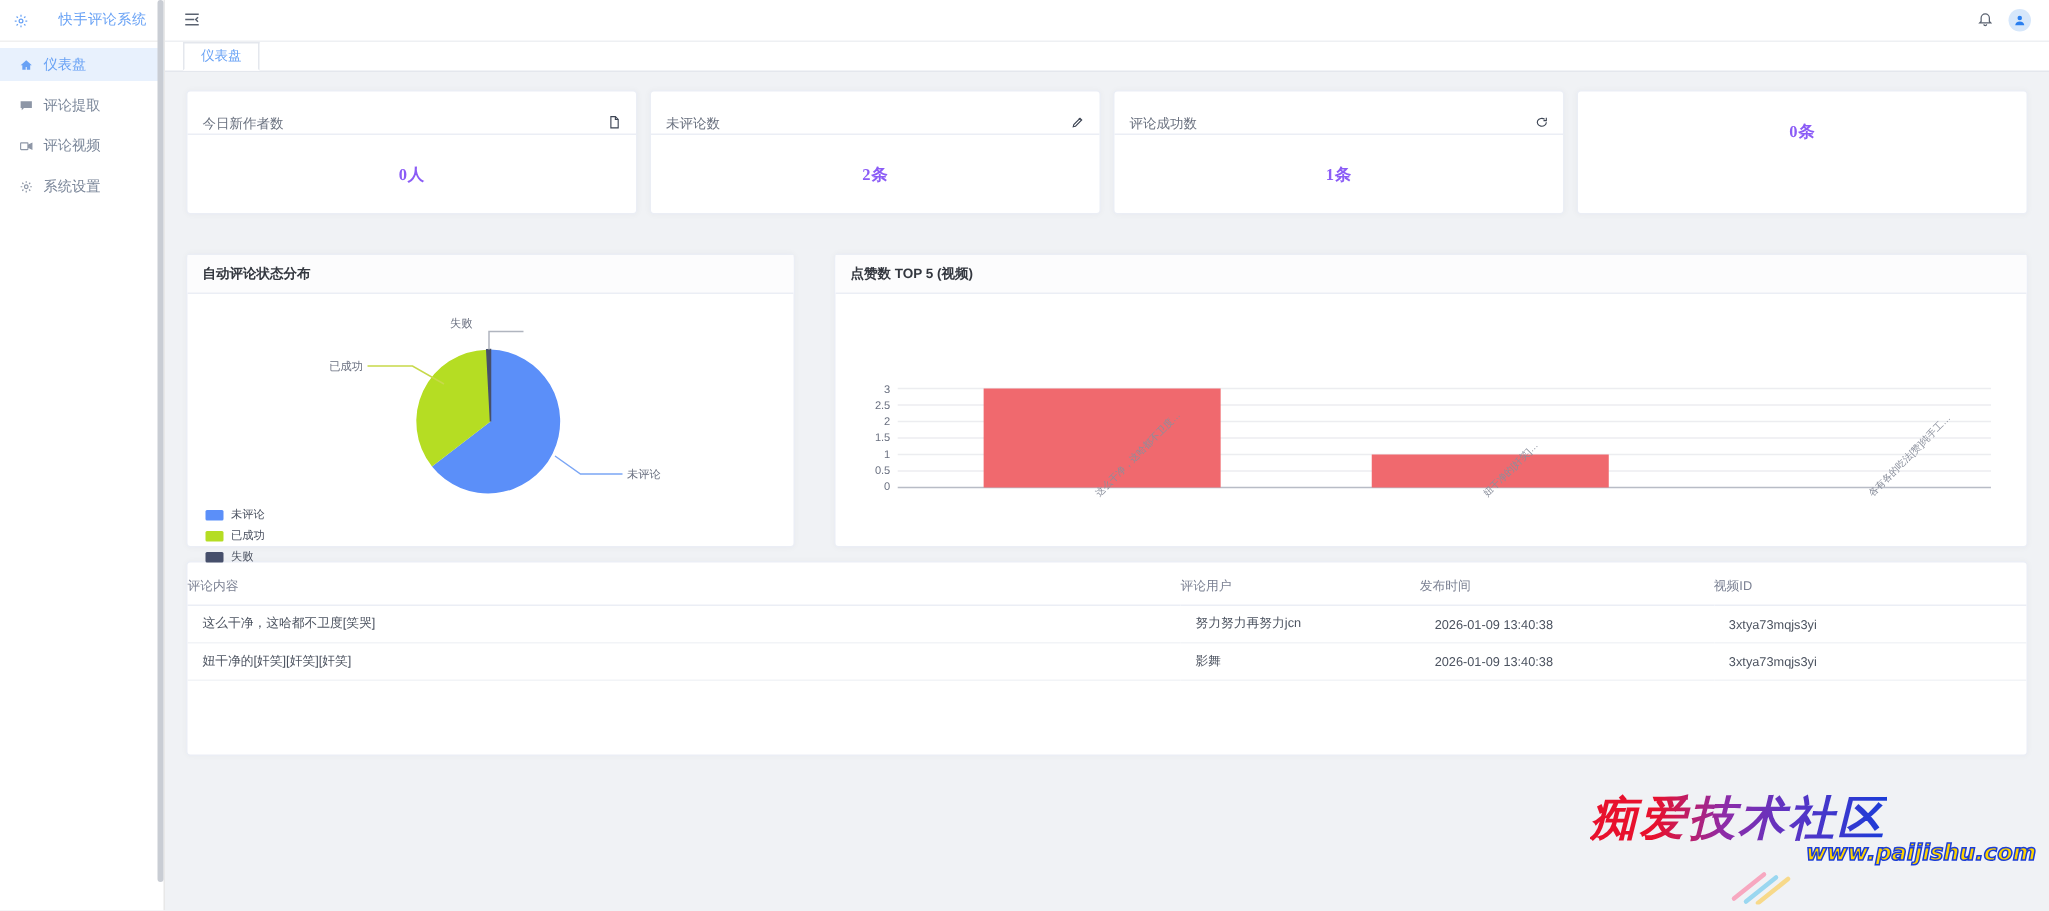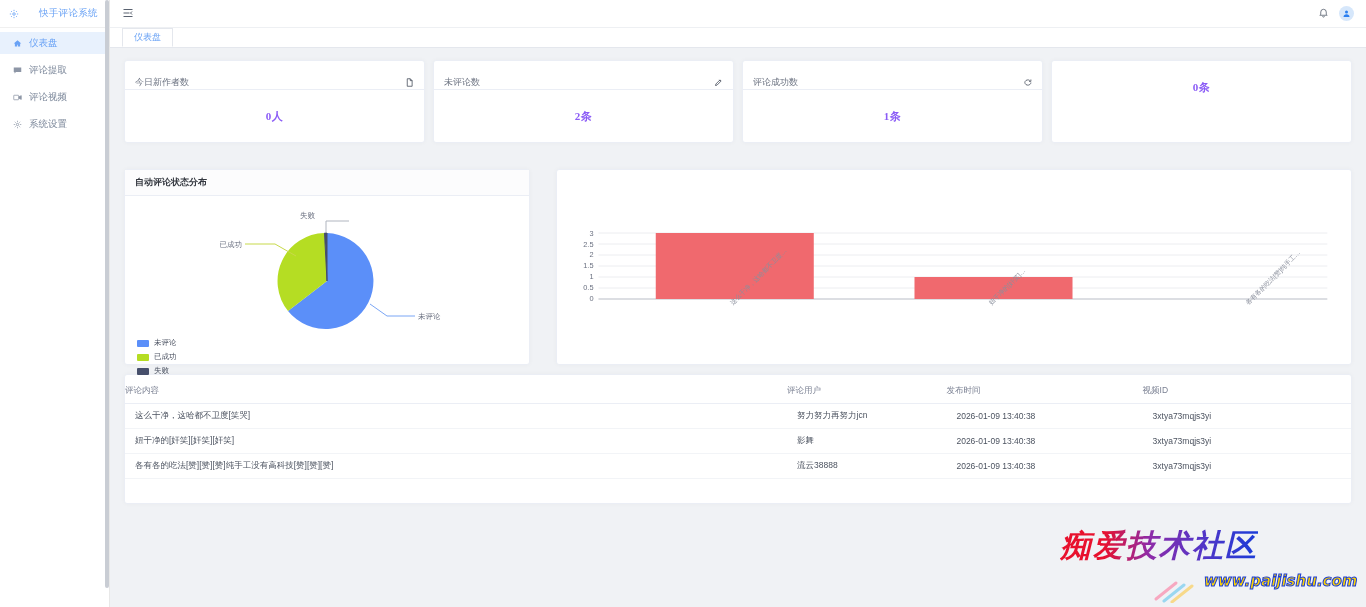--- a/index.html
+++ b/index.html
@@ -135,21 +135,21 @@
   }
   .wm-text {
     position: absolute; left: 8px; top: 4px;
     font-family: "DejaVu Serif", serif;
     font-size: 31px; font-weight: bold; font-style: italic;
     letter-spacing: 2px; white-space: nowrap;
     background: linear-gradient(90deg, #e8112d 0%, #e8112d 22%, #8e2ca8 45%, #5a34c4 68%, #1a3cd8 100%);
     -webkit-background-clip: text; background-clip: text; color: transparent;
   }
   .wm-url {
-    position: absolute; left: 152px; top: 51px;
+    position: absolute; left: 152px; top: 38px;
     font-family: "DejaVu Sans", sans-serif;
     font-size: 15px; font-weight: bold; font-style: italic;
     color: #ffd400; -webkit-text-stroke: 1px #1a3cd8; white-space: nowrap;
   }
   .wm-ribbon { position: absolute; left: 100px; top: 58px; }
 </style>
 </head>
 <body>
 
 <div class="app">
@@ -315,20 +315,23 @@
               </div>
               <div class="legend-row">
                 <span class="legend-swatch" style="background:#464f6b"></span>
                 <span class="legend-label">失败</span>
               </div>
             </div>
           </div>
         </section>
 
         <section class="panel panel-bar">
+          <div class="panel-head">
+            <span class="panel-title">点赞数 TOP 5 (视频)</span>
+          </div>
           <div class="panel-body">
             <svg width="100%" height="169" viewBox="0 0 804 169" preserveAspectRatio="none">
 
               <g stroke="#ecedf0" stroke-width="1">
                 <line x1="42" y1="63" x2="780" y2="63"></line>
                 <line x1="42" y1="74" x2="780" y2="74"></line>
                 <line x1="42" y1="85" x2="780" y2="85"></line>
                 <line x1="42" y1="96" x2="780" y2="96"></line>
                 <line x1="42" y1="107" x2="780" y2="107"></line>
                 <line x1="42" y1="118" x2="780" y2="118"></line>
@@ -375,26 +378,20 @@
                 <td>努力努力再努力jcn</td>
                 <td>2026-01-09 13:40:38</td>
                 <td>3xtya73mqjs3yi</td>
               </tr>
               <tr>
                 <td>妞干净的[奸笑][奸笑][奸笑]</td>
                 <td>影舞</td>
                 <td>2026-01-09 13:40:38</td>
                 <td>3xtya73mqjs3yi</td>
               </tr>
-              <tr>
-                <td>各有各的吃法[赞][赞][赞]纯手工没有高科技[赞][赞][赞]</td>
-                <td>流云38888</td>
-                <td>2026-01-09 13:40:38</td>
-                <td>3xtya73mqjs3yi</td>
-              </tr>
             </tbody>
           </table>
         </div>
       </section>
     </div>
 
     <div class="watermark">
       <span class="wm-text">痴爱技术社区</span>
       <svg class="wm-ribbon" width="60" height="24" viewBox="0 0 60 24">
         <g stroke-width="3" stroke-linecap="round">

